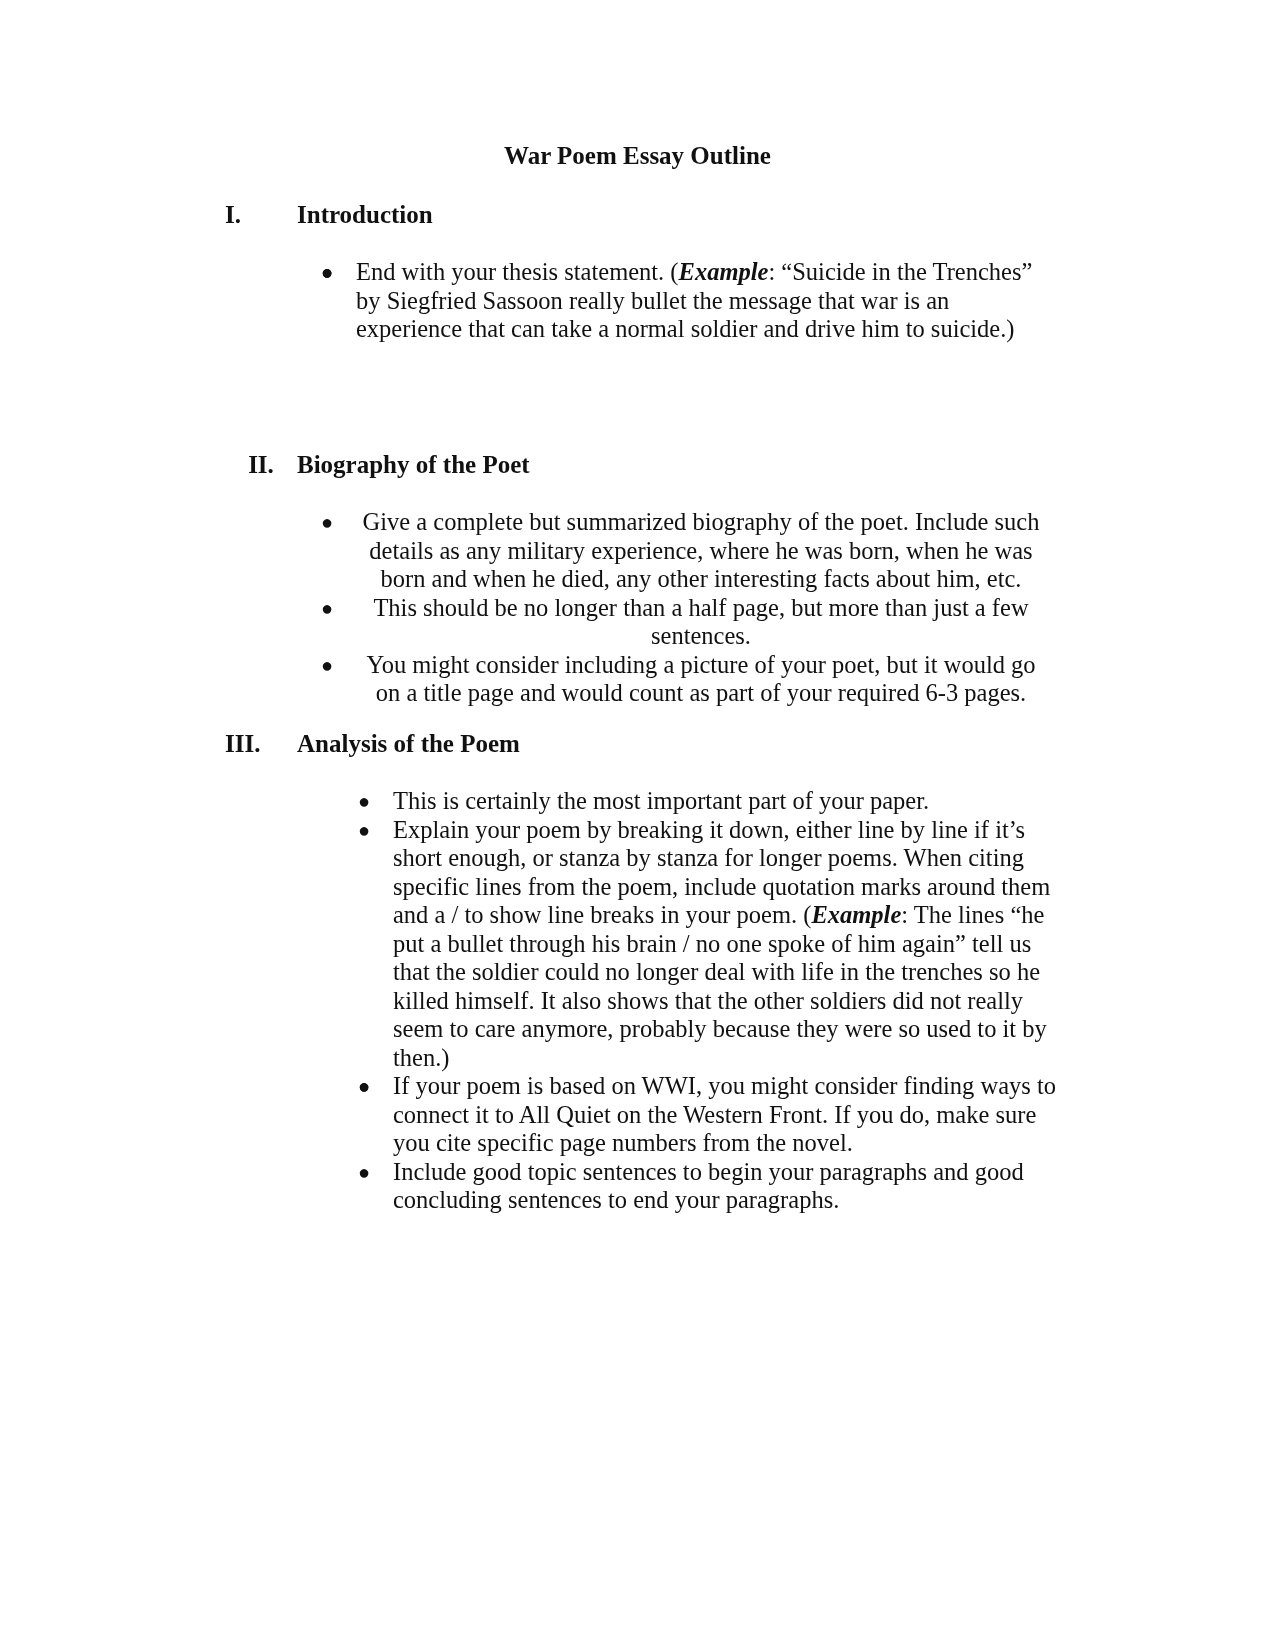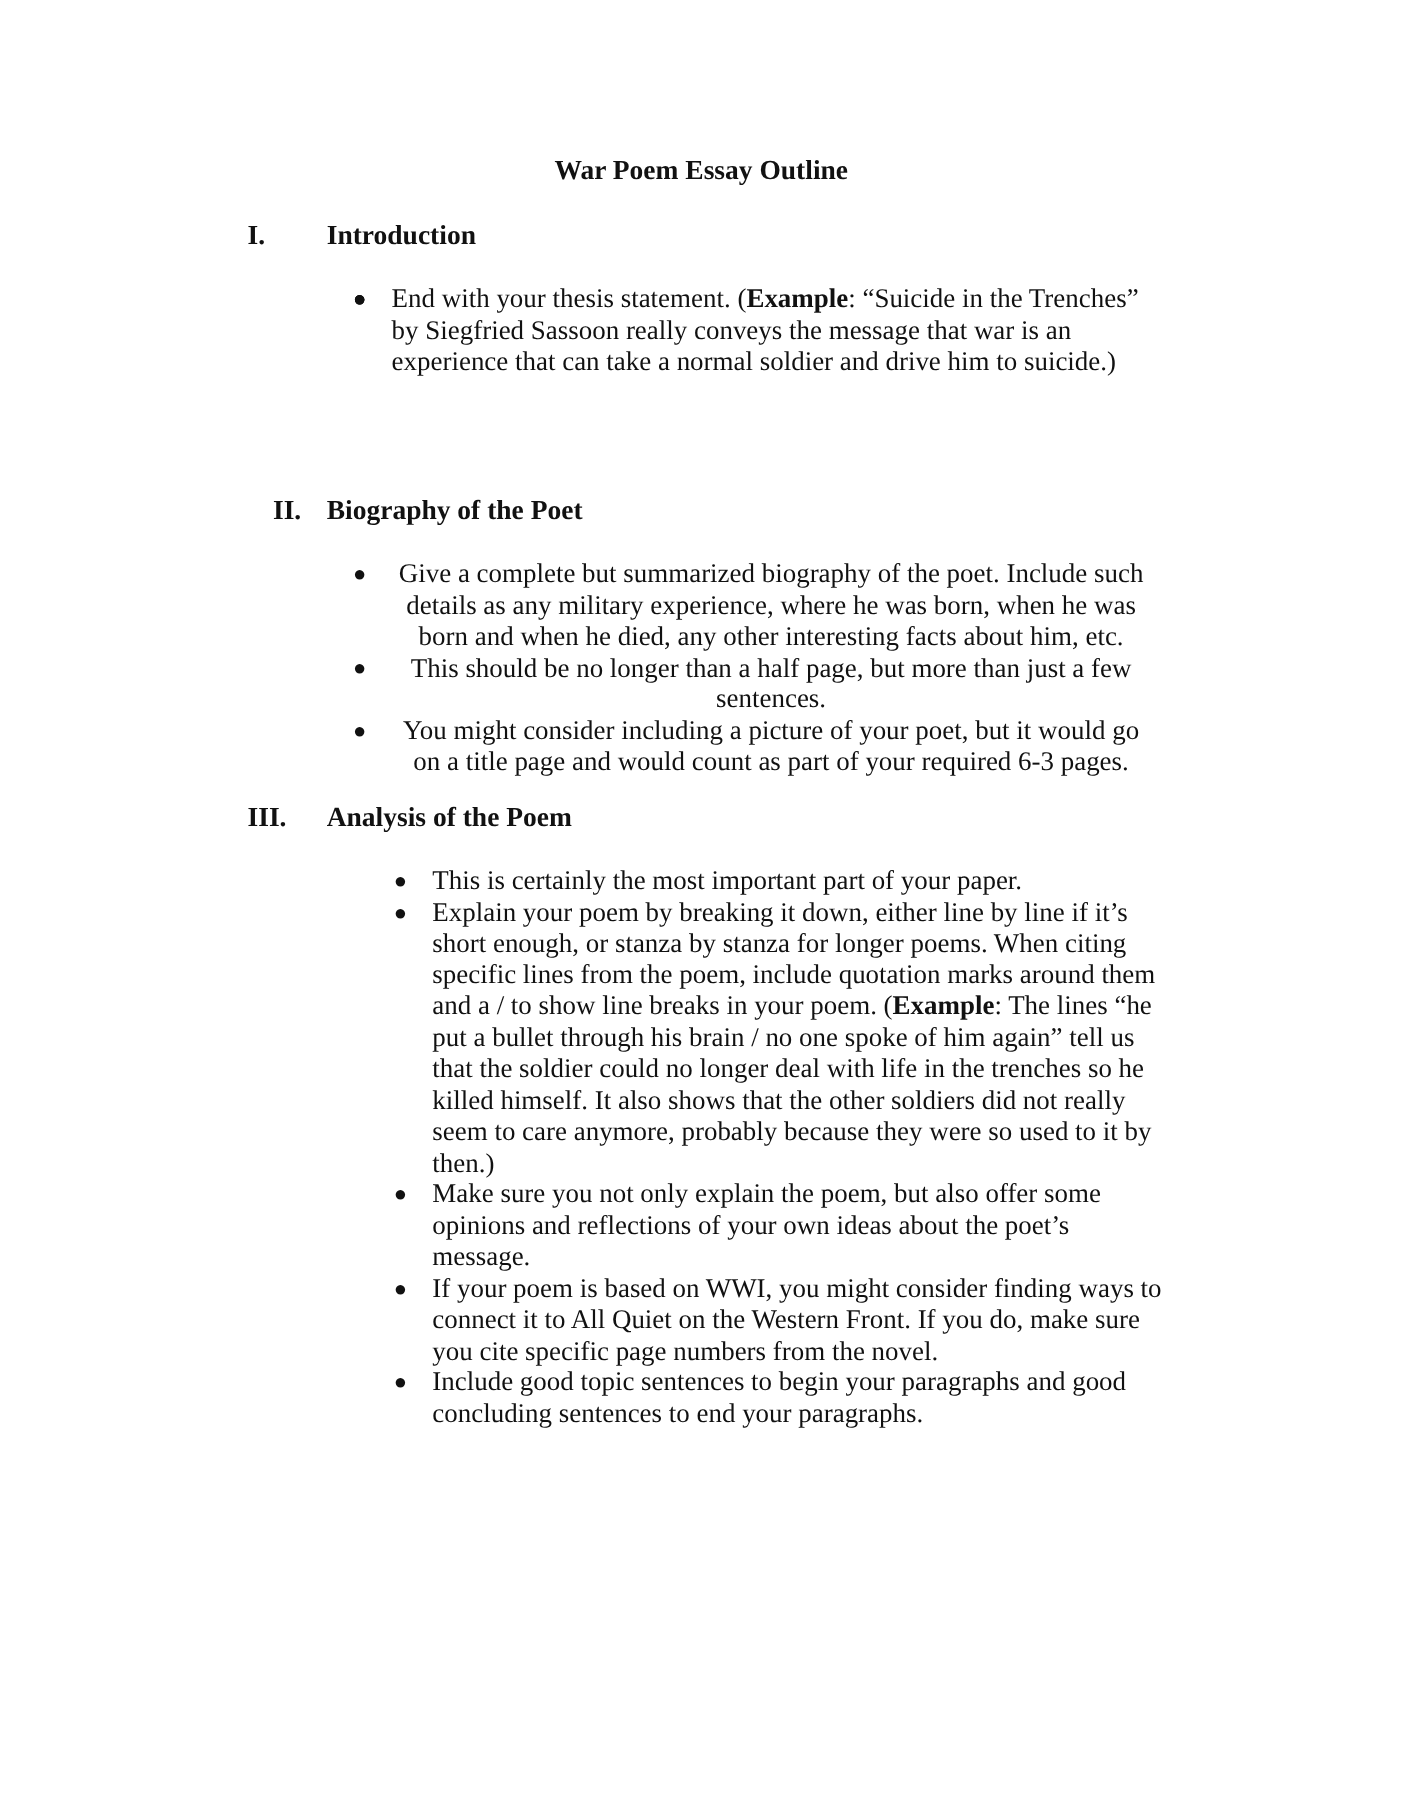--- a/index.html
+++ b/index.html
@@ -13,36 +13,36 @@
   .list { margin: 0; padding: 0; list-style: none; }
   .item { position: relative; font-size: 24.5px; line-height: 28.5px; }
   .bullet { position: absolute; font-size: 20px; }
   #s1 { top: 200px; }
   #s2 { top: 450px; text-align: center; }
   #s3 { top: 729px; }
   #s1 .list, #s2 .list { margin-top: 28px; margin-left: 131px; width: 690px; }
   #s1 .bullet, #s2 .bullet { left: -35px; }
   #s3 .list { margin-top: 28px; margin-left: 168px; width: 670px; }
   #s3 .bullet { left: -35px; }
-  b { font-weight: bold; }
+  b { font-weight: bold; font-style: italic; }
 </style>
 </head>
 <body>
 
 <div class="title">War Poem Essay Outline</div>
 
 <div class="section" id="s1">
   <div class="sec-head">
     <span class="sec-num">I.</span>
     <span>Introduction</span>
   </div>
   <ul class="list">
     <li class="item"><span class="bullet">●</span></li>
     <li class="item"><span class="bullet">●</span></li>
-    <li class="item"><span class="bullet">●</span><span>End with your thesis statement. (</span><b>Example</b><span>: “Suicide in the Trenches” by Siegfried Sassoon really conveys the message that war is an experience that can take a normal soldier and drive him to suicide.)</span></li>
+    <li class="item"><span class="bullet">●</span><span>End with your thesis statement. (</span><b>Example</b><span>: “Suicide in the Trenches” by Siegfried Sassoon really bullet the message that war is an experience that can take a normal soldier and drive him to suicide.)</span></li>
   </ul>
 </div>
 
 <div class="section" id="s2">
   <div class="sec-head">
     <span class="sec-num">II.</span>
     <span>Biography of the Poet</span>
   </div>
   <ul class="list">
     <li class="item"><span class="bullet">●</span><span>Give a complete but summarized biography of the poet. Include such details as any military experience, where he was born, when he was born and when he died, any other interesting facts about him, etc.</span></li>
@@ -52,17 +52,17 @@
 </div>
 
 <div class="section" id="s3">
   <div class="sec-head">
     <span class="sec-num">III.</span>
     <span>Analysis of the Poem</span>
   </div>
   <ul class="list">
     <li class="item"><span class="bullet">●</span><span>This is certainly the most important part of your paper.</span></li>
     <li class="item"><span class="bullet">●</span><span>Explain your poem by breaking it down, either line by line if it’s short enough, or stanza by stanza for longer poems. When citing specific lines from the poem, include quotation marks around them and a / to show line breaks in your poem. (</span><b>Example</b><span>: The lines “he put a bullet through his brain / no one spoke of him again” tell us that the soldier could no longer deal with life in the trenches so he killed himself. It also shows that the other soldiers did not really seem to care anymore, probably because they were so used to it by then.)</span></li>
-    <li class="item"><span class="bullet">●</span><span>Make sure you not only explain the poem, but also offer some opinions and reflections of your own ideas about the poet’s message.</span></li>
+    <li class="item"><span class="bullet">●</span></li>
     <li class="item"><span class="bullet">●</span><span>If your poem is based on WWI, you might consider finding ways to connect it to All Quiet on the Western Front. If you do, make sure you cite specific page numbers from the novel.</span></li>
     <li class="item"><span class="bullet">●</span><span>Include good topic sentences to begin your paragraphs and good concluding sentences to end your paragraphs.</span></li>
   </ul>
 </div>
 
 </body></html>

